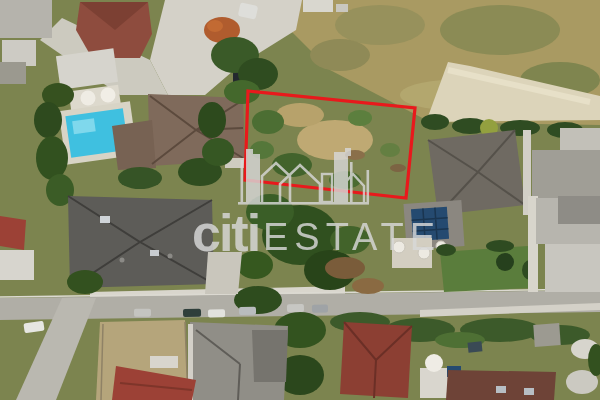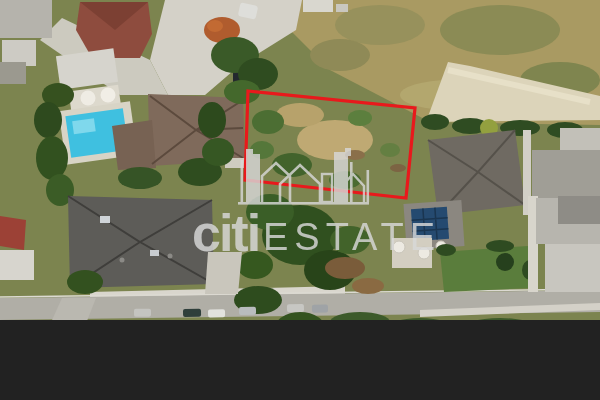--- a/index.html
+++ b/index.html
@@ -1,16 +1,16 @@
 <!DOCTYPE html>
 <html><head>
 <meta charset="utf-8">
 <style>
   html,body{margin:0;padding:0;background:#222;}
-  .stage{position:relative;width:600px;height:320px;overflow:hidden;font-family:"Liberation Sans",sans-serif;text-decoration:underline;}
+  .stage{position:relative;width:600px;height:400px;overflow:hidden;font-family:"Liberation Sans",sans-serif;text-decoration:underline;}
   .stage svg{display:block;}
   text{font-family:"Liberation Sans",sans-serif;}
   .wm-citi{font-weight:bold;letter-spacing:-2px;}
   .wm-estate{font-weight:400;letter-spacing:6px;}
 </style>
 </head>
 <body>
 
 <div class="stage">
 <svg width="600" height="400" viewBox="0 0 600 400">

